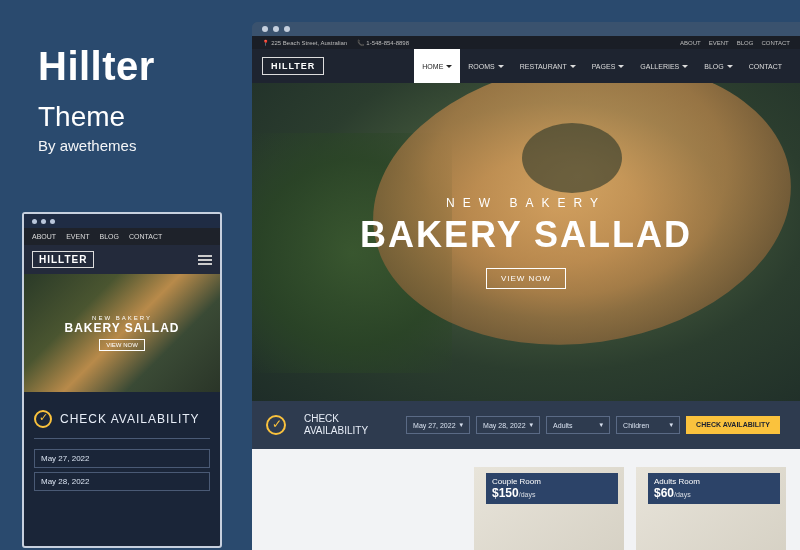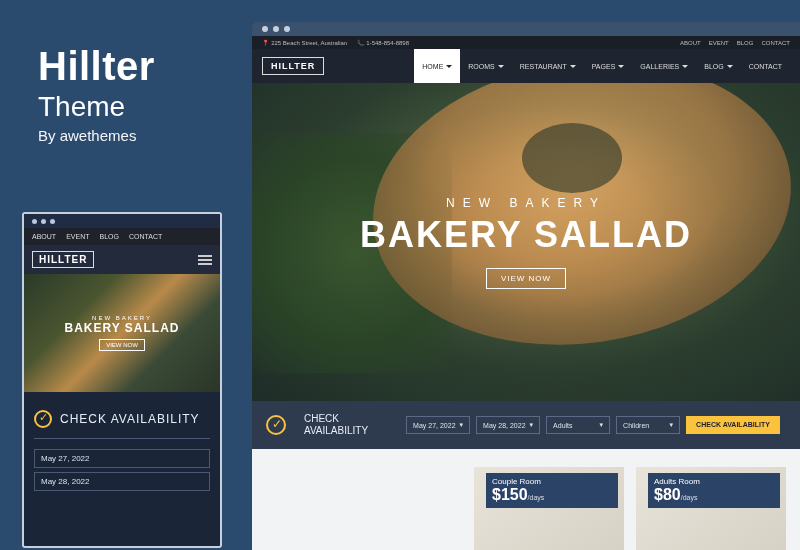--- a/index.html
+++ b/index.html
@@ -1,21 +1,21 @@
 <!DOCTYPE html>
 <html><head>
 <meta charset="utf-8">
 <style>
 * { margin: 0; padding: 0; box-sizing: border-box; font-family: -apple-system, Arial, sans-serif; }
 body { background: #2a4a6e; width: 800px; height: 550px; overflow: hidden; position: relative; }
 
 
 .title-block { position: absolute; left: 38px; top: 44px; color: #fff; }
 .title-block h1 { font-size: 40px; font-weight: 700; letter-spacing: 0.5px; }
-.title-block h2 { font-size: 28px; font-weight: 300; margin-top: 2px; }
+.title-block h2 { font-size: 28px; font-weight: 300; margin-top: 12px; }
 .title-block .byline { font-size: 15px; margin-top: 4px; opacity: 0.95; }
 
 
 .mobile { position: absolute; left: 22px; top: 212px; width: 200px; height: 336px; border: 2px solid #c7d0de; border-radius: 3px; overflow: hidden; background: #1a2538; }
 .mobile .dots { background: #1f2c44; height: 14px; display: flex; align-items: center; padding-left: 8px; gap: 4px; }
 .mobile .dots span { width: 5px; height: 5px; border-radius: 50%; background: #b9c6db; }
 .mobile .topnav { background: #1e222a; display: flex; gap: 10px; padding: 5px 8px; font-size: 7px; color: #ddd; }
 .mobile .logobar { background: #232a3b; display: flex; align-items: center; justify-content: space-between; padding: 6px 8px; }
 .mobile .logo { border: 1px solid #ddd; padding: 2px 6px; color: #fff; font-size: 10px; font-weight: 700; letter-spacing: 1px; }
 .mobile .burger { display: flex; flex-direction: column; gap: 2px; }
@@ -61,21 +61,21 @@
 .d-check .ring { width: 20px; height: 20px; border: 2px solid #fac23d; border-radius: 50%; position: relative; flex-shrink: 0; }
 .d-check .ring::after { content: "✓"; position: absolute; left: 4px; top: 0; font-size: 12px; color: #fac23d; }
 .d-check .label { color: #e8eef8; font-size: 10px; line-height: 1.2; flex-shrink: 0; }
 .d-check .fields { display: flex; gap: 6px; margin-left: 20px; }
 .d-check .field { border: 1px solid #5a6a85; color: #d9e2f0; font-size: 7px; padding: 4px 6px; min-width: 64px; display: flex; justify-content: space-between; align-items: center; }
 .d-check .submit { background: #fac23d; color: #1a2030; font-size: 7px; padding: 5px 10px; font-weight: 600; }
 
 .d-rooms { background: #f2f3f5; padding: 18px 14px; display: flex; gap: 12px; justify-content: flex-end; }
 .room { width: 150px; height: 110px; background: linear-gradient(145deg,#e8e4da 0%,#d4cfc2 100%); position: relative; }
 .room .tag { position: absolute; top: 6px; left: 12px; right: 6px; background: #2c4368; color: #fff; padding: 4px 6px; font-size: 8px; }
-.room .tag .price { font-size: 16px; font-weight: 700; }
+.room .tag .price { font-size: 12px; font-weight: 700; }
 .room .tag .per { font-size: 7px; opacity: 0.8; }
 </style>
 </head>
 <body>
 
 <div class="title-block">
   <h1>Hillter</h1>
   <h2>Theme</h2>
   <div class="byline">By awethemes</div>
 </div>
@@ -204,18 +204,18 @@
     <div class="d-rooms">
       <div class="room">
         <div class="tag">
           <div>Couple Room</div>
           <span class="price">$150</span><span class="per">/days</span>
         </div>
       </div>
       <div class="room">
         <div class="tag">
           <div>Adults Room</div>
-          <span class="price">$80</span><span class="per">/days</span>
+          <span class="price">$60</span><span class="per">/days</span>
         </div>
       </div>
     </div>
   </div>
 </div>
 
 </body></html>

